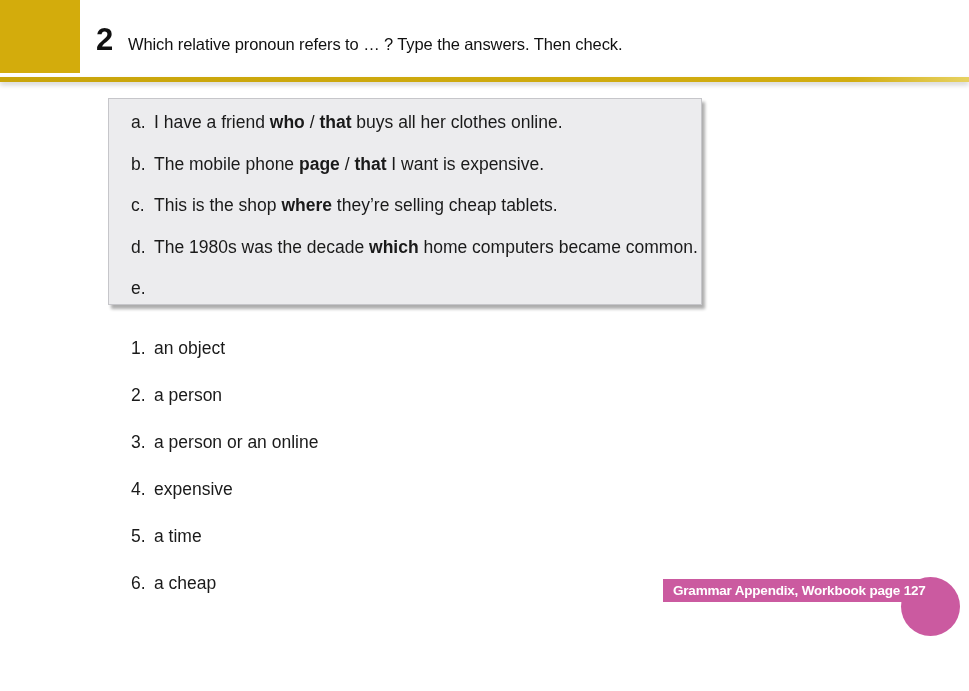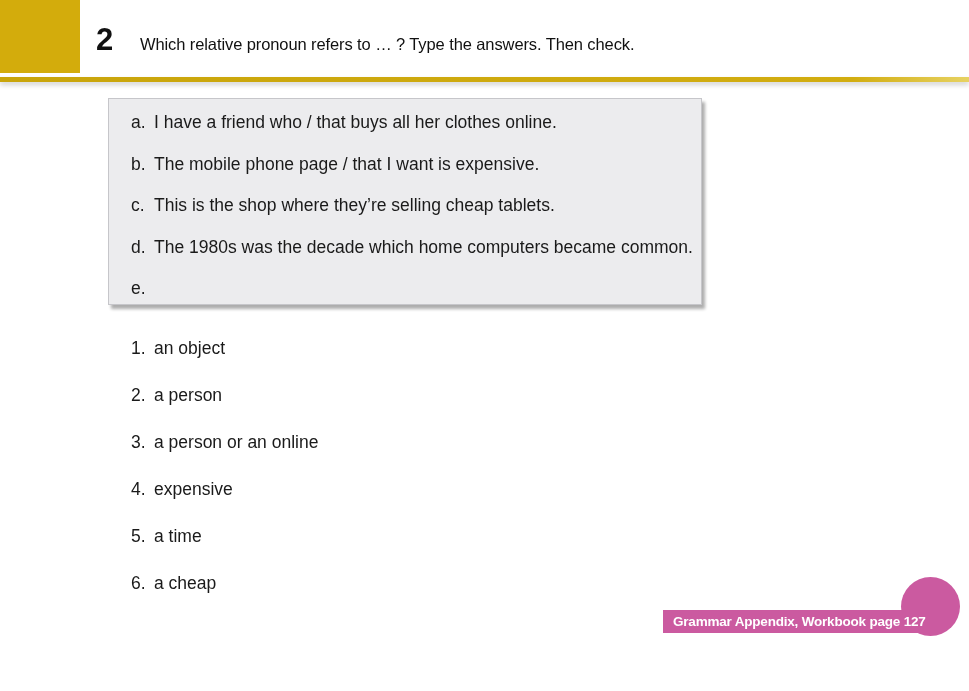--- a/index.html
+++ b/index.html
@@ -17,21 +17,21 @@
     width: 80px; height: 73px;
     background: #d3ac0c;
   }
   
   .ex-num {
     position: absolute; left: 96px; top: 22px;
     font-size: 31px; font-weight: bold; letter-spacing: -1px;
     color: #111;
   }
   .instruction {
-    position: absolute; left: 140px; top: 35px;
+    position: absolute; left: 128px; top: 35px;
     font-size: 16.5px; color: #111;
     letter-spacing: -0.1px;
   }
   
   .top-rule {
     position: absolute; left: 0; top: 77px;
     width: 969px; height: 5px;
     background: linear-gradient(to right, #c9a50b 0%, #d2ad10 88%, #e7d262 100%);
     box-shadow: 0 3px 5px rgba(0,0,0,0.18);
   }
@@ -46,42 +46,42 @@
     padding: 14px 10px 0 22px;
   }
   .s-row {
     display: flex;
     font-size: 17.5px; line-height: 18px;
     margin-bottom: 23.5px;
     white-space: nowrap;
   }
   .s-row:last-child { margin-bottom: 0; }
   .s-label { width: 23px; flex: 0 0 23px; }
-  .s-text b { font-weight: normal; }
+  .s-text b { font-weight: bold; }
   
   .options {
     position: absolute; left: 131px; top: 339px;
   }
   .o-row {
     display: flex;
     font-size: 17.5px; line-height: 18px;
     margin-bottom: 29px;
     white-space: nowrap;
     cursor: pointer;
   }
   .o-num { width: 23px; flex: 0 0 23px; }
   
   .ref-circle {
     position: absolute; left: 901px; top: 577px;
     width: 59px; height: 59px;
     border-radius: 50%;
     background: #cb5aa0;
   }
   .ref-badge {
-    position: absolute; left: 663px; top: 610px;
+    position: absolute; left: 663px; top: 579px;
     height: 23px; line-height: 23px;
     padding: 0 12px 0 10px;
     background: #cb5aa0;
     color: #ffffff;
     font-size: 13.5px; font-weight: bold;
     letter-spacing: -0.2px;
     white-space: nowrap;
     cursor: pointer;
   }
 </style>

